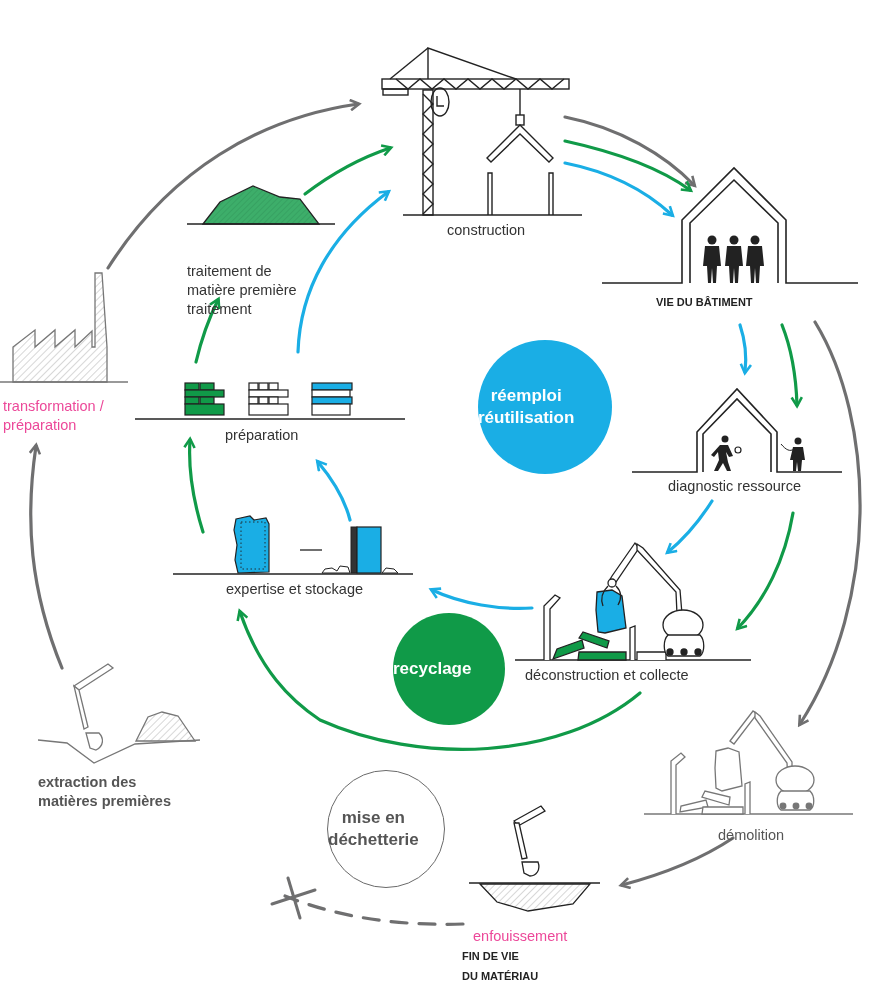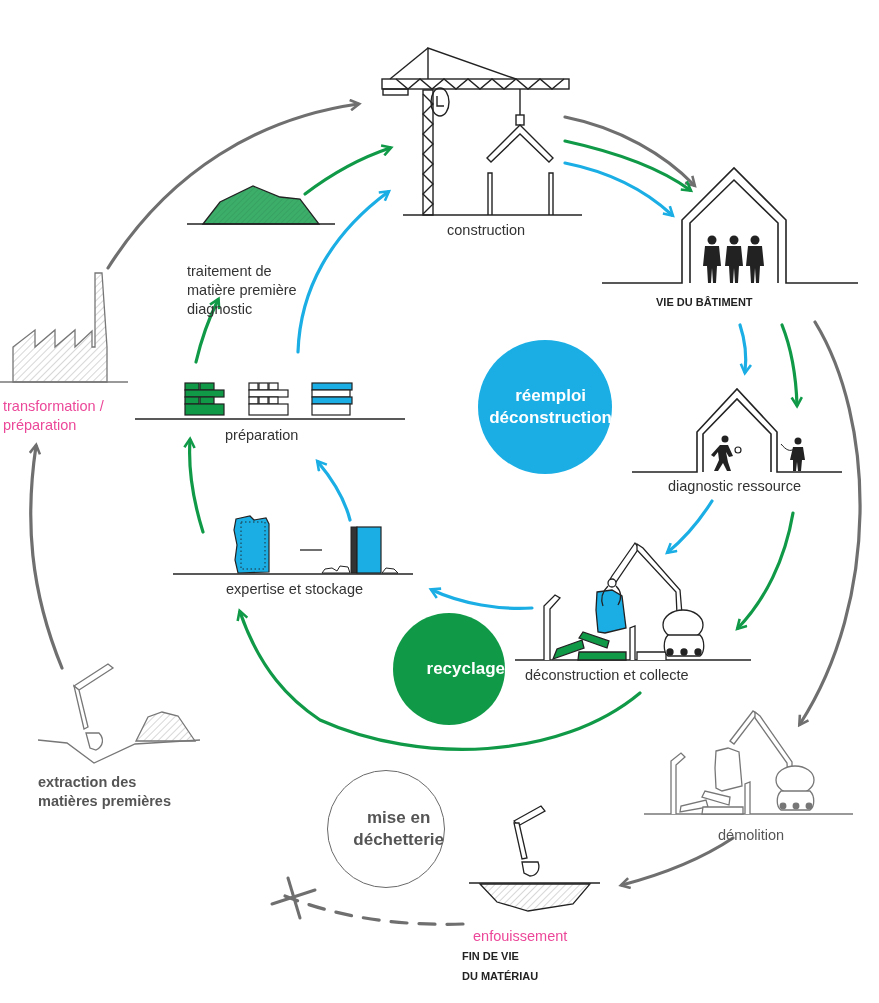--- a/index.html
+++ b/index.html
@@ -2,21 +2,21 @@
 <html><head>
 <meta charset="utf-8">
 <style>
   html, body { margin: 0; padding: 0; background: #ffffff; }
   #root { position: relative; width: 879px; height: 1003px; overflow: hidden; background: #fff; }
   svg { position: absolute; left: 0; top: 0; }
   .lbl { position: absolute; font-family: "Liberation Sans", sans-serif; font-size: 14.5px; color: #333333; line-height: 19px; white-space: nowrap; }
   .lbl.grey { color: #ec4899; }
   .lbl.center { }
   .lbl.bold { font-weight: bold; font-size: 11px; color: #222; line-height: 20px; }
-  .circle-lbl { position: absolute; border-radius: 50%; display: flex; align-items: center; justify-content: flex-end; text-align: center; font-family: "Liberation Sans", sans-serif; font-weight: bold; font-size: 17px; line-height: 22px; }
+  .circle-lbl { position: absolute; border-radius: 50%; display: flex; align-items: center; justify-content: flex-start; text-align: center; font-family: "Liberation Sans", sans-serif; font-weight: bold; font-size: 17px; line-height: 22px; }
   .circle-lbl span { display: block; }
   #c-reuse { left: 478px; top: 340px; width: 134px; height: 134px; background: #1aaee5; color: #fff; }
   #c-recycle { left: 393px; top: 613px; width: 112px; height: 112px; background: #109a48; color: #fff; }
   #c-landfill { left: 327px; top: 770px; width: 118px; height: 118px; background: #fff; border: 1.5px solid #6a6a6a; box-sizing: border-box; color: #555; }
 </style>
 </head>
 <body>
 
 <div id="root">
 <svg width="879" height="1003" viewBox="0 0 879 1003" xmlns="http://www.w3.org/2000/svg">
@@ -220,21 +220,21 @@
 </svg>
 
 <div class="lbl grey" style="left:3px; top:397px;">
   <div>transformation /</div>
   <div>préparation</div>
 </div>
 
 <div class="lbl" style="left:187px; top:230px;margin-top:32px;">
   <div>traitement de</div>
   <div>matière première</div>
-  <div>diagnostic</div>
+  <div>traitement</div>
 </div>
 
 <div class="lbl" style="left:447px; top:221px;">construction</div>
 
 <div class="lbl bold" style="left:656px; top:292px;">VIE DU BÂTIMENT</div>
 
 <div class="lbl" style="left:225px; top:426px;">préparation</div>
 
 <div class="lbl" style="left:668px; top:477px;">diagnostic ressource</div>
 
@@ -252,21 +252,21 @@
 <div class="lbl grey" style="left:473px; top:927px;">enfouissement</div>
 
 <div class="lbl bold center" style="left:462px; top:946px; width:138px;">
   <div>FIN DE VIE</div>
   <div>DU MATÉRIAU</div>
 </div>
 
 <div class="circle-lbl" id="c-reuse">
   <div>
     <span>réemploi</span>
-    <span>déconstruction</span>
+    <span>réutilisation</span>
   </div>
 </div>
 
 <div class="circle-lbl" id="c-recycle">
   <span>recyclage</span>
 </div>
 
 <div class="circle-lbl" id="c-landfill">
   <div>
     <span>mise en</span>

